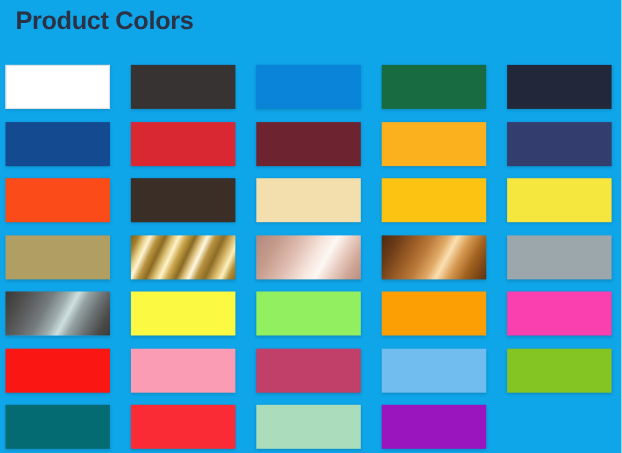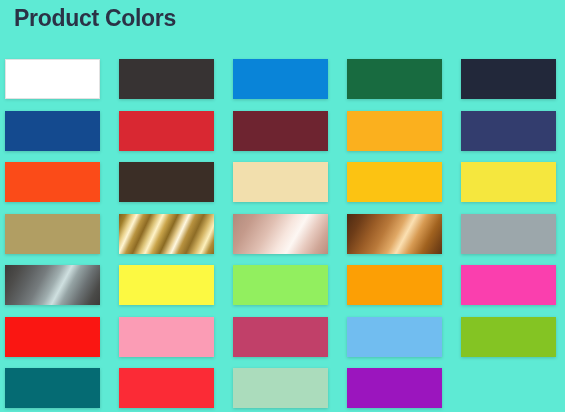--- a/index.html
+++ b/index.html
@@ -67,21 +67,21 @@
   }
 
   .swatch.has-border {
     border: 1px solid #e2e2e2;
     box-shadow: 0 1px 3px rgba(0,0,0,0.13);
   }
 </style>
 </head>
 <body>
 
-<div id="page" style="background: #5eead4;">
+<div id="page" style="background: #0ea5e9;">
 
   <h1 class="page-title" style="color: rgb(43, 50, 70);">Product Colors</h1>
 
   <div class="swatch-grid">
       <div class="swatch-row">
         <div class="swatch has-border" title="white" style="width: 95px; height: 40px; background: rgb(255, 255, 255);"></div>
         <div class="swatch" title="charcoal-black" style="width: 95px; height: 40px; background: rgb(55, 51, 51);"></div>
         <div class="swatch" title="azure-blue" style="width: 95px; height: 40px; background: rgb(9, 132, 216);"></div>
         <div class="swatch" title="forest-green" style="width: 95px; height: 40px; background: rgb(24, 107, 64);"></div>
         <div class="swatch" title="midnight-navy" style="width: 95px; height: 40px; background: rgb(34, 40, 58);"></div>

